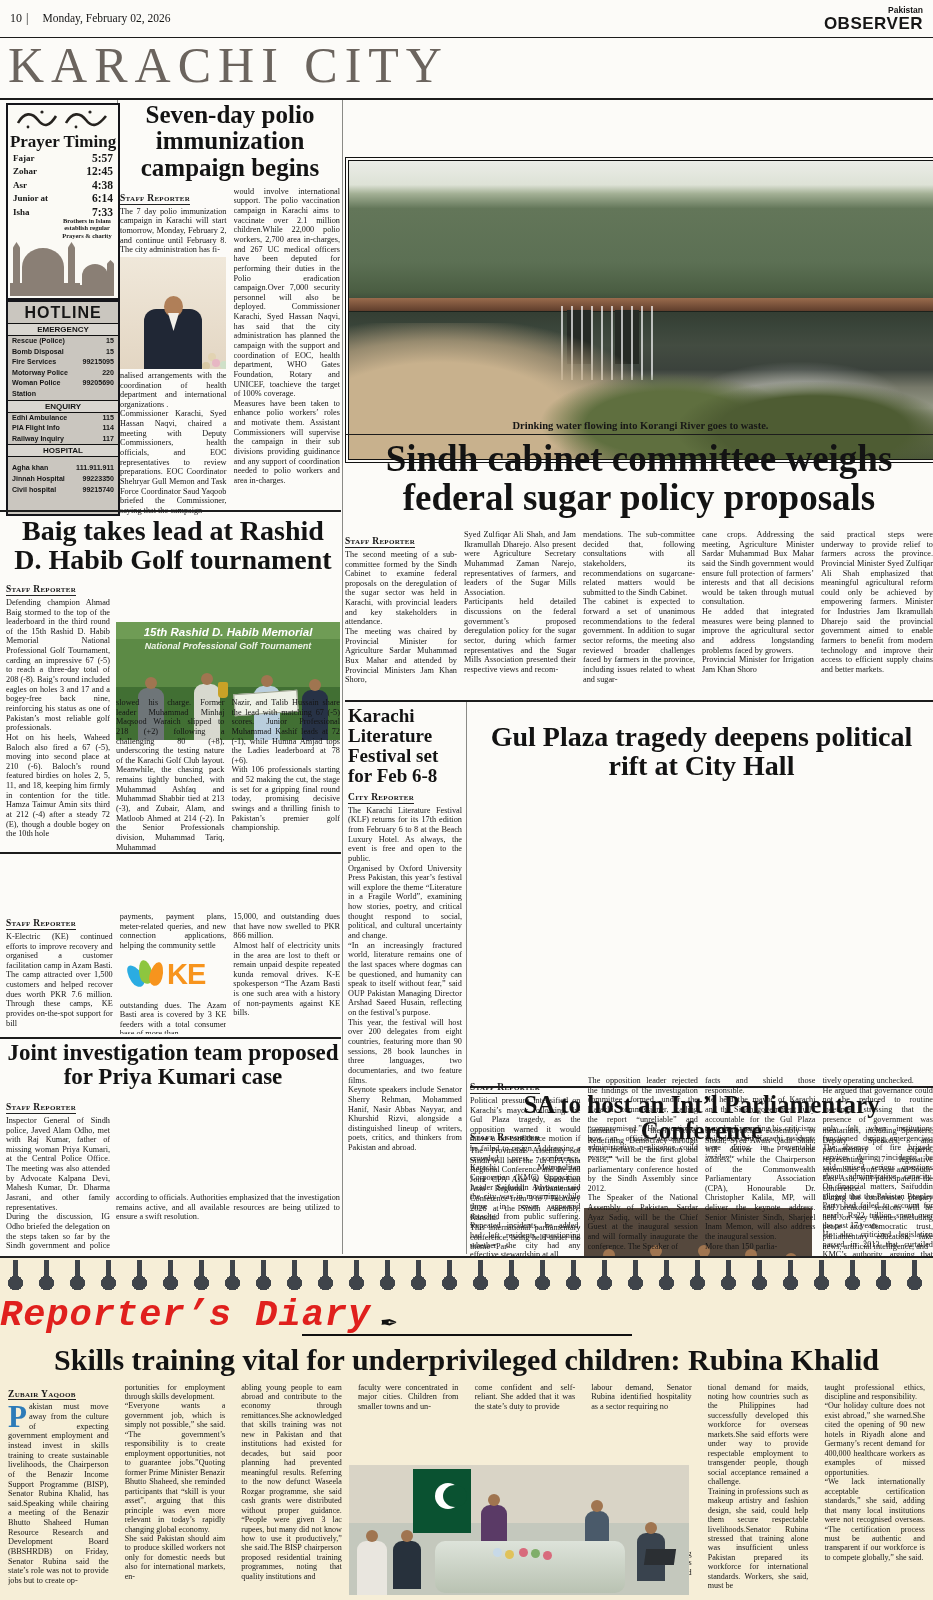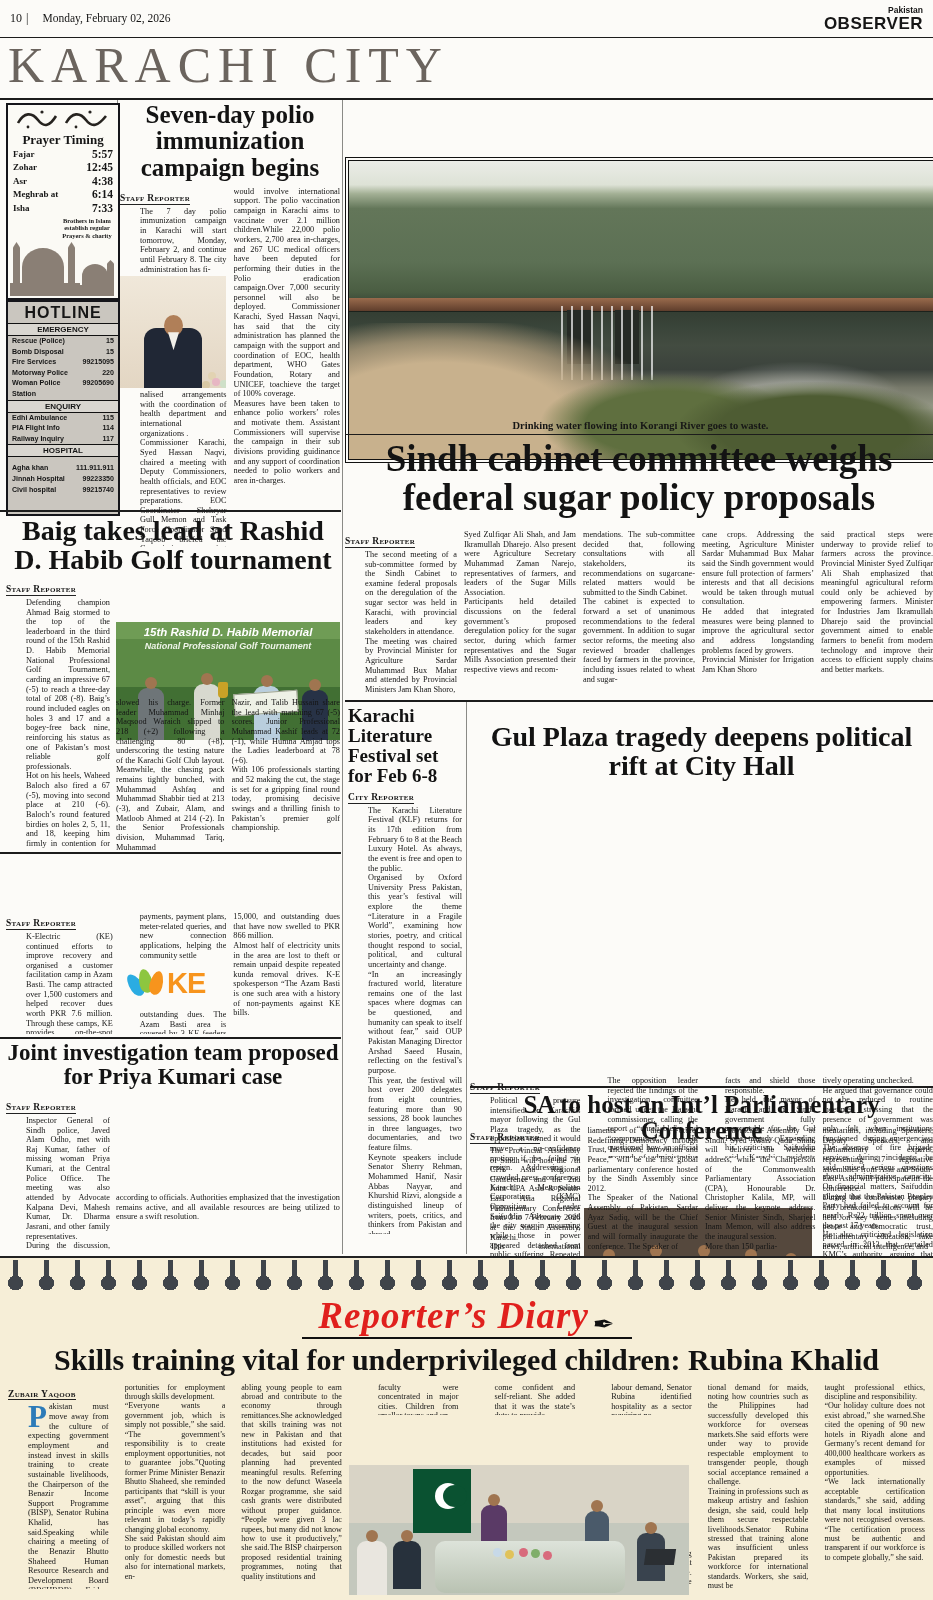--- a/index.html
+++ b/index.html
@@ -17,26 +17,26 @@
   .brand .b1{font-size:8.5px;font-weight:bold;display:block;}
   .brand .b2{font-size:17px;font-weight:900;letter-spacing:.5px;display:block;}
   #secttitle{position:absolute;left:8px;top:40px;font-size:50px;letter-spacing:7px;color:#6b645e;line-height:1;}
 
   
   .hl{font-weight:bold;text-align:center;line-height:1.05;color:#131313;}
   .byl{font-variant:small-caps;font-weight:bold;font-size:9.5px;border-bottom:1.3px solid #222;
        display:inline-block;margin-bottom:2px;letter-spacing:.3px;line-height:1.15;}
   .cols{display:flex;gap:7px;}
   .bcol{flex:1;font-size:8.25px;line-height:1.17;text-align:justify;white-space:pre-line;overflow:hidden;color:#151515;}
-  .seg{font-size:8.25px;line-height:1.17;text-align:justify;white-space:pre-line;overflow:hidden;color:#151515;padding-left:20px;}
+  .seg{font-size:8.25px;line-height:1.17;text-align:justify;white-space:pre-line;overflow:hidden;color:#151515;}
   .cap{font-weight:bold;font-size:10.5px;text-align:center;}
 
   
   #prayer{position:absolute;left:6px;top:103px;width:110px;height:193px;border:2px solid #15151a;background:#fbfaf5;}
-  .pr-title{font-weight:bold;font-size:13px;text-align:center;margin-top:1px;}
+  .pr-title{font-weight:bold;font-size:17px;text-align:center;margin-top:1px;}
   .pr-row{display:flex;justify-content:space-between;padding:0 5px;line-height:13.4px;}
   .pr-row .pl{font-size:9px;font-weight:bold;}
   .pr-row .pt{font-size:11.5px;font-weight:bold;}
   .pr-note{position:absolute;right:3px;top:112px;width:56px;font-size:6.4px;font-weight:bold;text-align:center;line-height:1.15;}
   .callig{display:block;margin:2px auto 0;}
   .mosque{position:absolute;left:2px;bottom:2px;width:104px;height:72px;}
   .mosque i{position:absolute;background:#8a7f75;}
   .m-min{bottom:0;width:7px;clip-path:polygon(0 10%,50% 0,100% 10%,100% 100%,0 100%);}
   .m-dome{border-radius:50% 50% 6% 6%;}
   .m-base{bottom:0;}
@@ -107,21 +107,21 @@
   .kelogo .p3{left:27px;top:8px;background:#f7941d;transform:rotate(14deg);}
   .kelogo .ketxt{position:absolute;left:44px;top:4px;font-family:"Liberation Sans","DejaVu Sans",sans-serif;
       font-weight:900;font-size:29px;color:#f7941d;letter-spacing:-1px;}
 
   
   #diary{position:absolute;left:0;top:1256px;width:933px;height:344px;background:#f6eed7;border-top:2px solid #222;}
   .pins{height:34px;background-image:
      radial-gradient(circle 7.5px at 15.5px 7px,#3f444a 99%,transparent 100%),
      repeating-linear-gradient(90deg,transparent 0 13px,#3f444a 13px 18px,transparent 18px 31px);
      background-size:31px 34px,31px 16px;background-position:0 18px,0 2px;background-repeat:repeat-x;}
-  .d-titlerow{text-align:center;margin-top:2px;position:relative;height:48px;}
+  .d-titlerow{margin-top:2px;position:relative;height:48px;font-family:Liberation Mono, monospace;}
   .d-script{font-style:italic;font-weight:bold;font-size:37px;color:#e0201d;letter-spacing:1px;}
   .d-pen{font-size:26px;color:#111;vertical-align:middle;}
   .d-under{width:330px;height:2px;background:#111;margin:-3px auto 0;}
   .d-hl{font-size:30px;margin-top:2px;}
   .d-cols{position:relative;display:flex;gap:16px;margin:7px 8px 0;height:206px;}
   .d-cols .bcol{font-size:8.1px;}
   .dropcap{float:left;font-size:31px;line-height:.82;font-weight:bold;color:#2d7bb8;padding:2px 2px 0 0;}
   .spacer{height:136px;}
   #meetphoto{position:absolute;left:341px;top:34px;}
 
@@ -167,21 +167,21 @@
       </div>
         <div class="pr-row">
         <span class="pl">Zohar</span>
         <span class="pt">12:45</span>
       </div>
         <div class="pr-row">
         <span class="pl">Asr</span>
         <span class="pt">4:38</span>
       </div>
         <div class="pr-row">
-        <span class="pl">Meghrab at</span>
+        <span class="pl">Junior at</span>
         <span class="pt">6:14</span>
       </div>
         <div class="pr-row">
         <span class="pl">Isha</span>
         <span class="pt">7:33</span>
       </div>
       </div>
     <div class="pr-note">Brothers in Islam establish regular Prayers &amp; charity</div>
     <div class="mosque">
       <i class="m-min" style="left:3px;height:54px;"></i>

